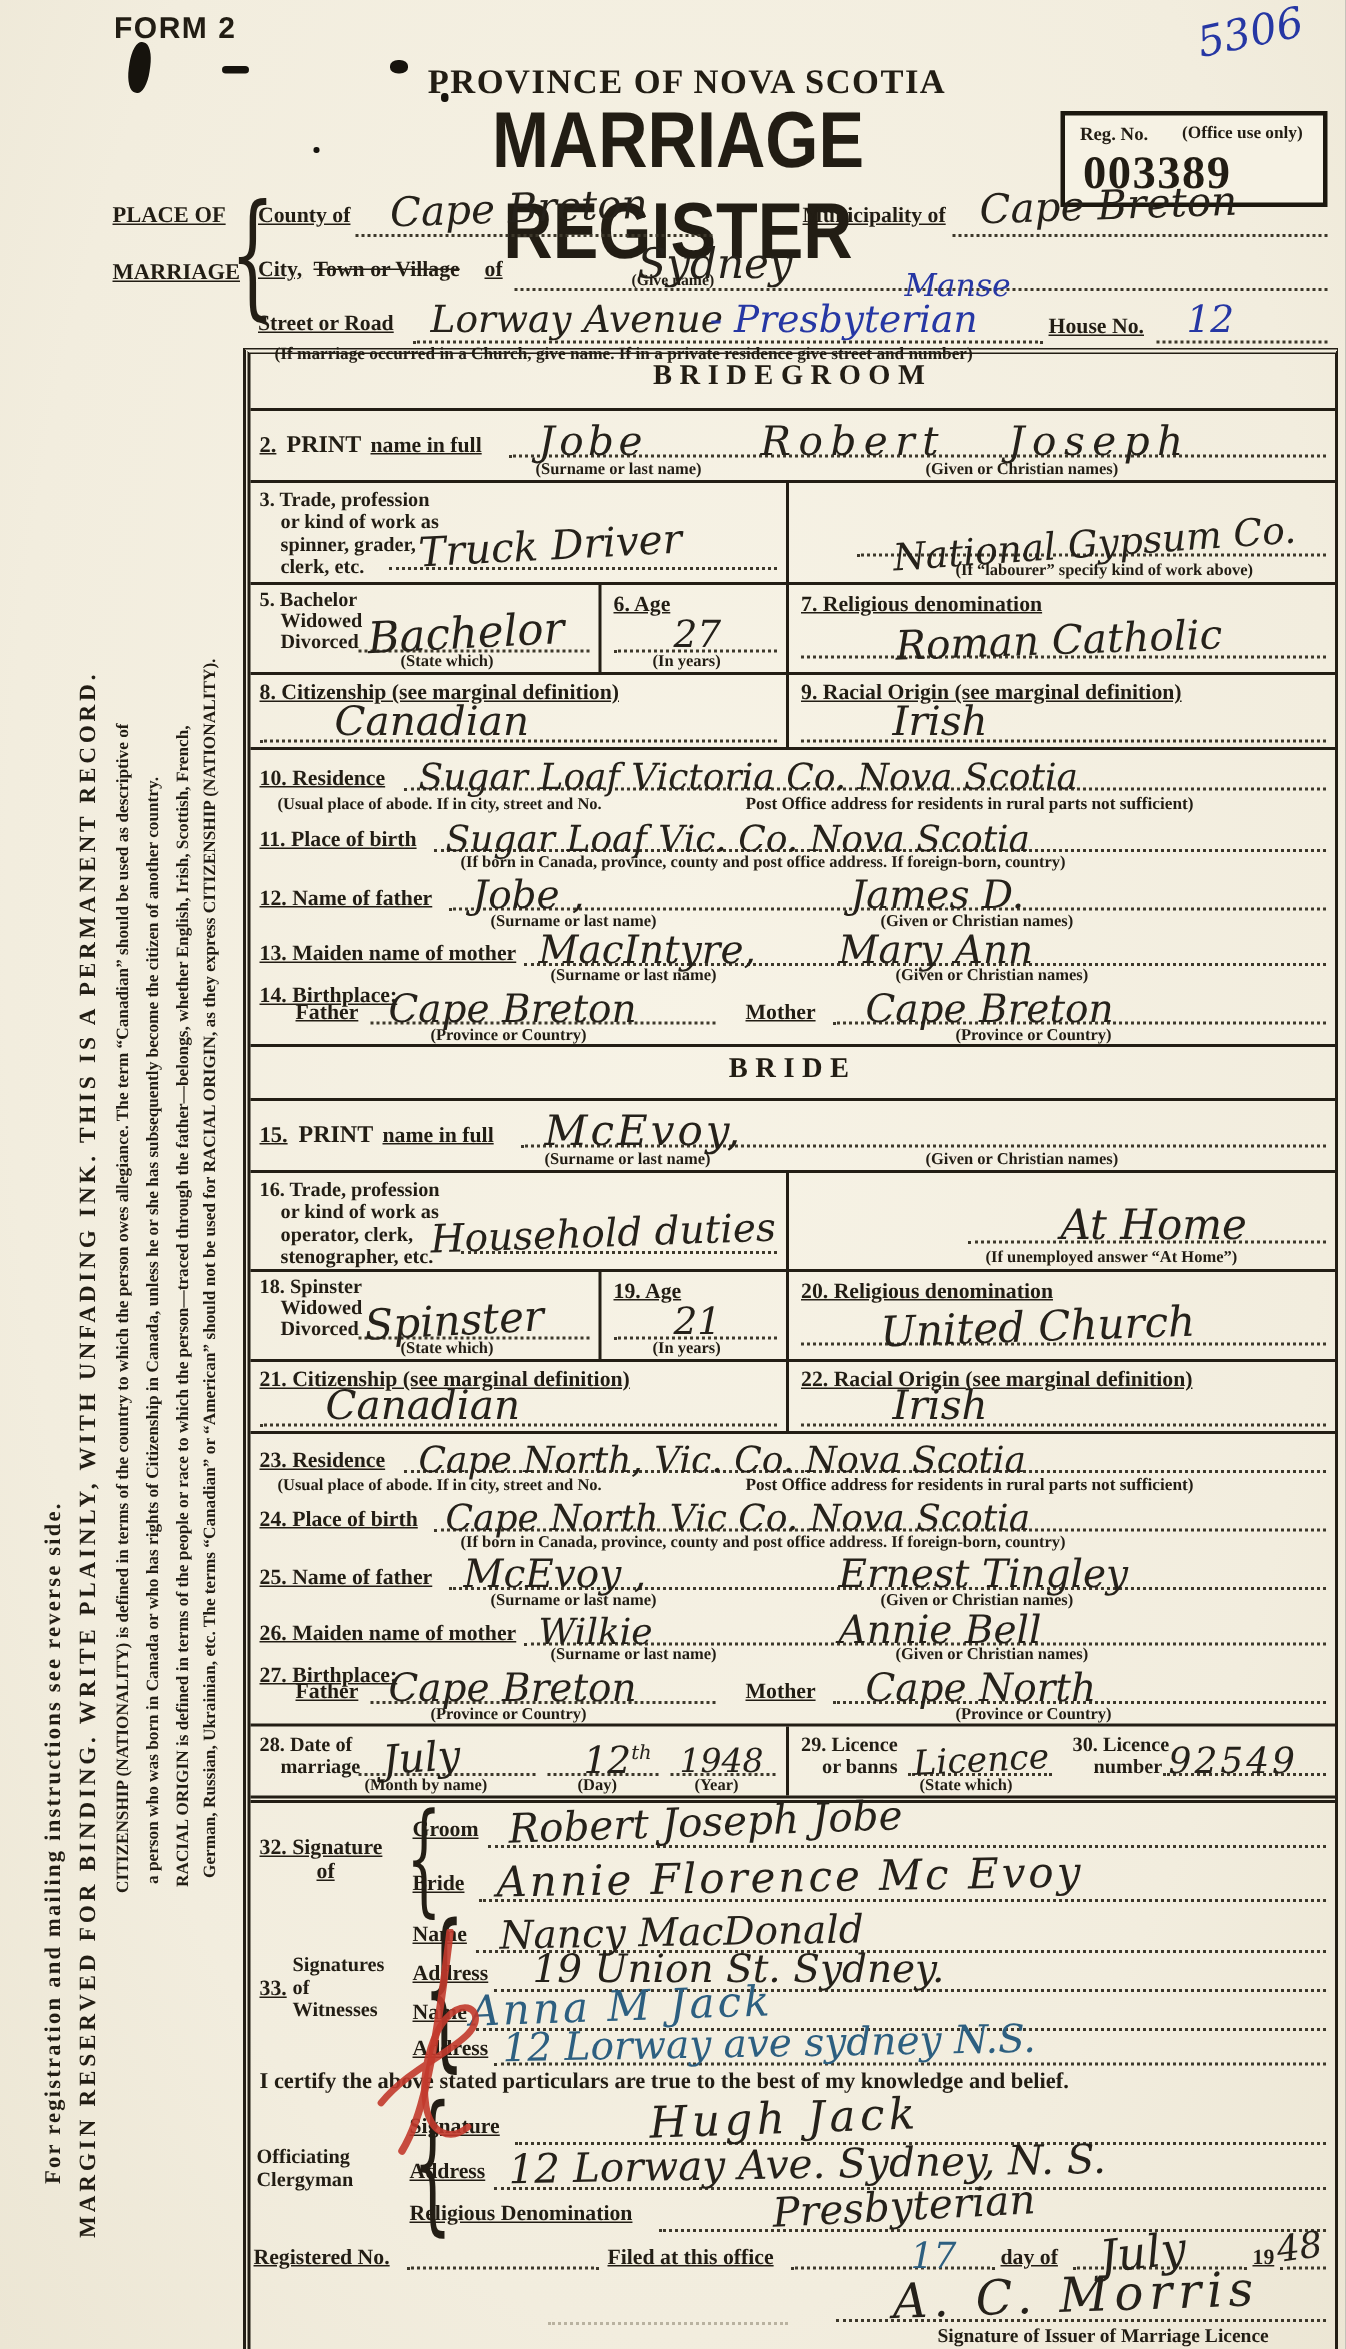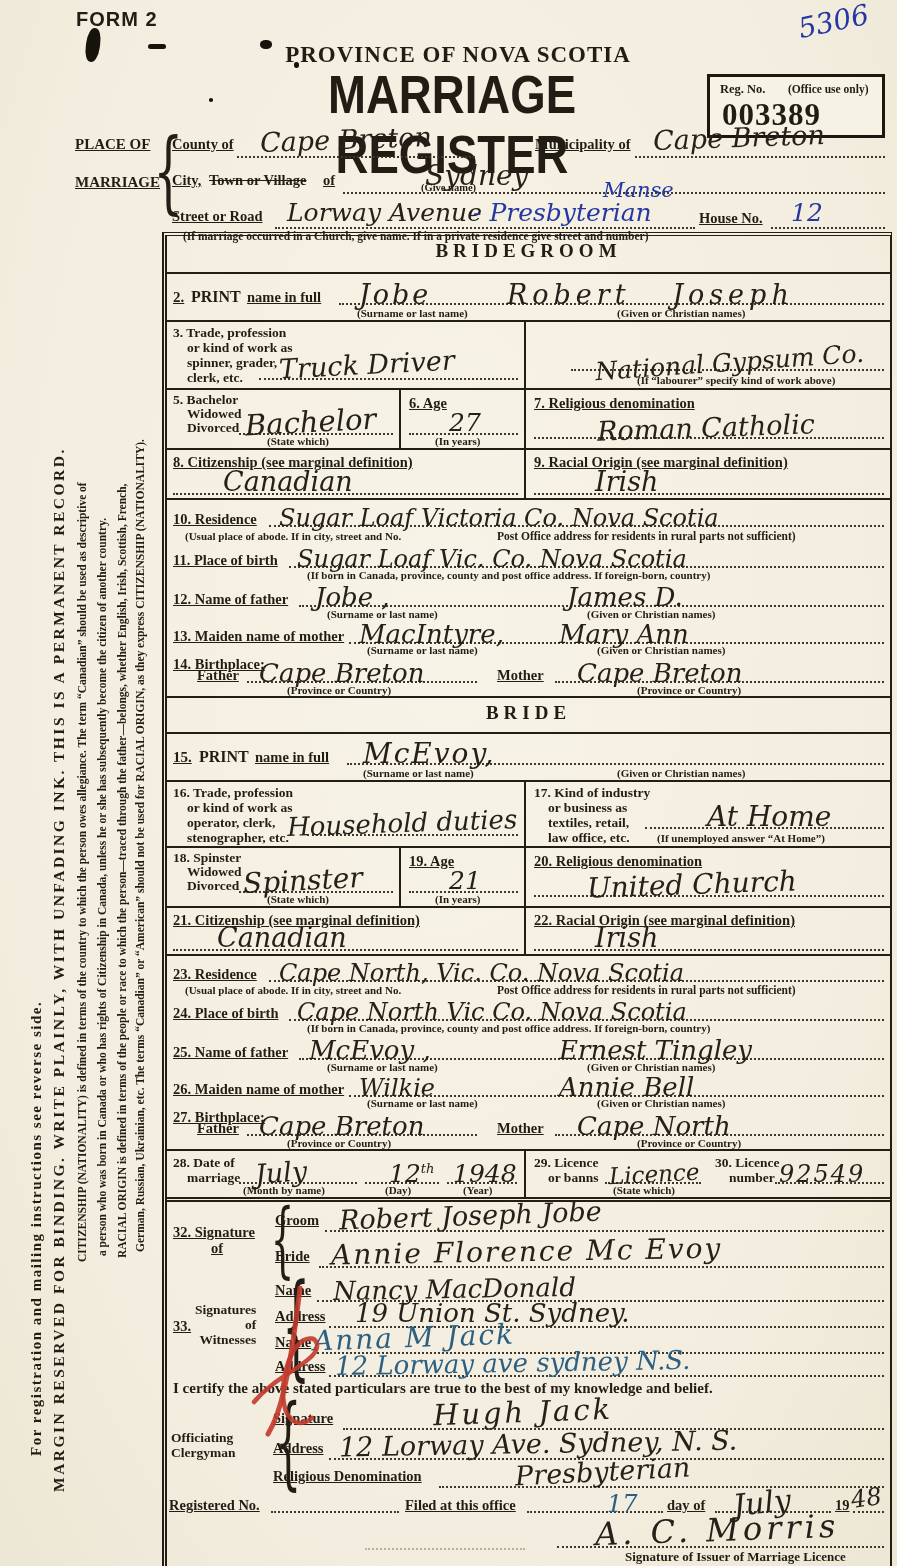--- a/index.html
+++ b/index.html
@@ -208,26 +208,20 @@
     <div class="row hv" style="height:64px">
       <div class="vl" style="left:357px"></div>
       <div class="abs stack" style="left:6px;top:3px">
         <div>16. Trade, profession</div>
           <div style="padding-left:14px">or kind of work as</div>
         <div style="padding-left:14px">operator,    clerk,</div>
           <div style="padding-left:14px">stenographer, etc.</div>
       </div>
       <div class="dot" style="left:140px;right:372px;bottom:10px"></div>
       <span class="abs hw" style="left:120px;bottom:10px;font-size:26px;transform:rotate(-2deg)">Household duties</span>
-      <div class="abs stack" style="left:367px;top:3px">
-        <div>17. Kind of industry</div>
-          <div style="padding-left:14px">or  business  as</div>
-        <div style="padding-left:14px">textiles,   retail,</div>
-          <div style="padding-left:14px">law office, etc.</div>
-      </div>
       <div class="dot" style="left:478px;right:6px;bottom:17px"></div>
       <span class="abs hw" style="left:540px;bottom:15px;font-size:28px">At Home</span>
       <span class="abs sm" style="left:490px;bottom:2px">(If unemployed answer “At Home”)</span>
     </div>
 
     <div class="row hv" style="height:58px">
       <div class="vl" style="left:232px"></div>
       <div class="vl" style="left:357px"></div>
       <div class="abs stack" style="left:6px;top:3px;line-height:14px">
         <div>18. Spinster</div>
@@ -307,21 +301,21 @@
         <div>28. Date of</div>
           <div style="padding-left:14px">marriage</div>
       </div>
       <div class="dot" style="left:72px;width:118px;bottom:13px"></div>
       <span class="abs hw" style="left:88px;bottom:11px;font-size:27px;transform:rotate(-4deg)">July</span>
       <span class="abs sm" style="left:76px;bottom:1px">(Month by name)</span>
       <div class="dot" style="left:198px;width:74px;bottom:13px"></div>
       <span class="abs hw" style="left:222px;bottom:11px;font-size:25px"><span>12</span><sup class="hwsup">th</sup></span>
       <span class="abs sm" style="left:218px;bottom:1px">(Day)</span>
       <div class="dot" style="left:280px;width:70px;bottom:13px"></div>
-      <span class="abs hw" style="left:286px;bottom:11px;font-size:25px">1948</span>
+      <span class="abs hw" style="left:286px;bottom:11px;font-size:22px">1948</span>
       <span class="abs sm" style="left:296px;bottom:1px">(Year)</span>
       <div class="abs stack" style="left:367px;top:4px">
         <div>29. Licence</div>
           <div style="padding-left:14px">or banns</div>
       </div>
       <div class="dot" style="left:438px;width:96px;bottom:13px"></div>
       <span class="abs hw" style="left:442px;bottom:11px;font-size:23px;transform:rotate(-3deg)">Licence</span>
       <span class="abs sm" style="left:446px;bottom:1px">(State which)</span>
       <div class="abs stack" style="left:548px;top:4px">
         <div>30. Licence</div>
@@ -338,21 +332,21 @@
       <span class="abs lbl" style="left:108px;top:10px">Groom</span>
       <div class="dot" style="left:158px;right:6px;top:28px"></div>
       <span class="abs hw" style="left:172px;top:0;font-size:27px;transform:rotate(-2deg)">Robert Joseph Jobe</span>
       <span class="abs lbl" style="left:108px;top:46px">Bride</span>
       <div class="dot" style="left:152px;right:6px;top:64px"></div>
       <span class="abs hw" style="left:164px;top:36px;font-size:28px;letter-spacing:2px;transform:rotate(-1deg)">Annie Florence Mc Evoy</span>
     </div>
 
     <div class="row" style="height:100px">
       <span class="abs lbl" style="left:6px;top:40px">33.</span>
-      <div class="abs stack" style="left:28px;top:24px;text-align:right">
+      <div class="abs stack" style="left:28px;top:24px;text-align:left">
         <div>Signatures</div>
           <div>of</div>
           <div>Witnesses</div>
       </div>
       <div class="brace" style="left:96px;top:-14px;font-size:104px;transform:scale(.42,1.1)">{</div>
       <span class="abs lbl" style="left:108px;top:4px">Name</span>
       <div class="dot" style="left:150px;right:6px;top:22px"></div>
       <span class="abs hw" style="left:166px;top:-2px;font-size:26px;transform:rotate(-1deg)">Nancy MacDonald</span>
       <span class="abs lbl" style="left:108px;top:30px">Address</span>
       <div class="dot" style="left:162px;right:6px;top:48px"></div>

